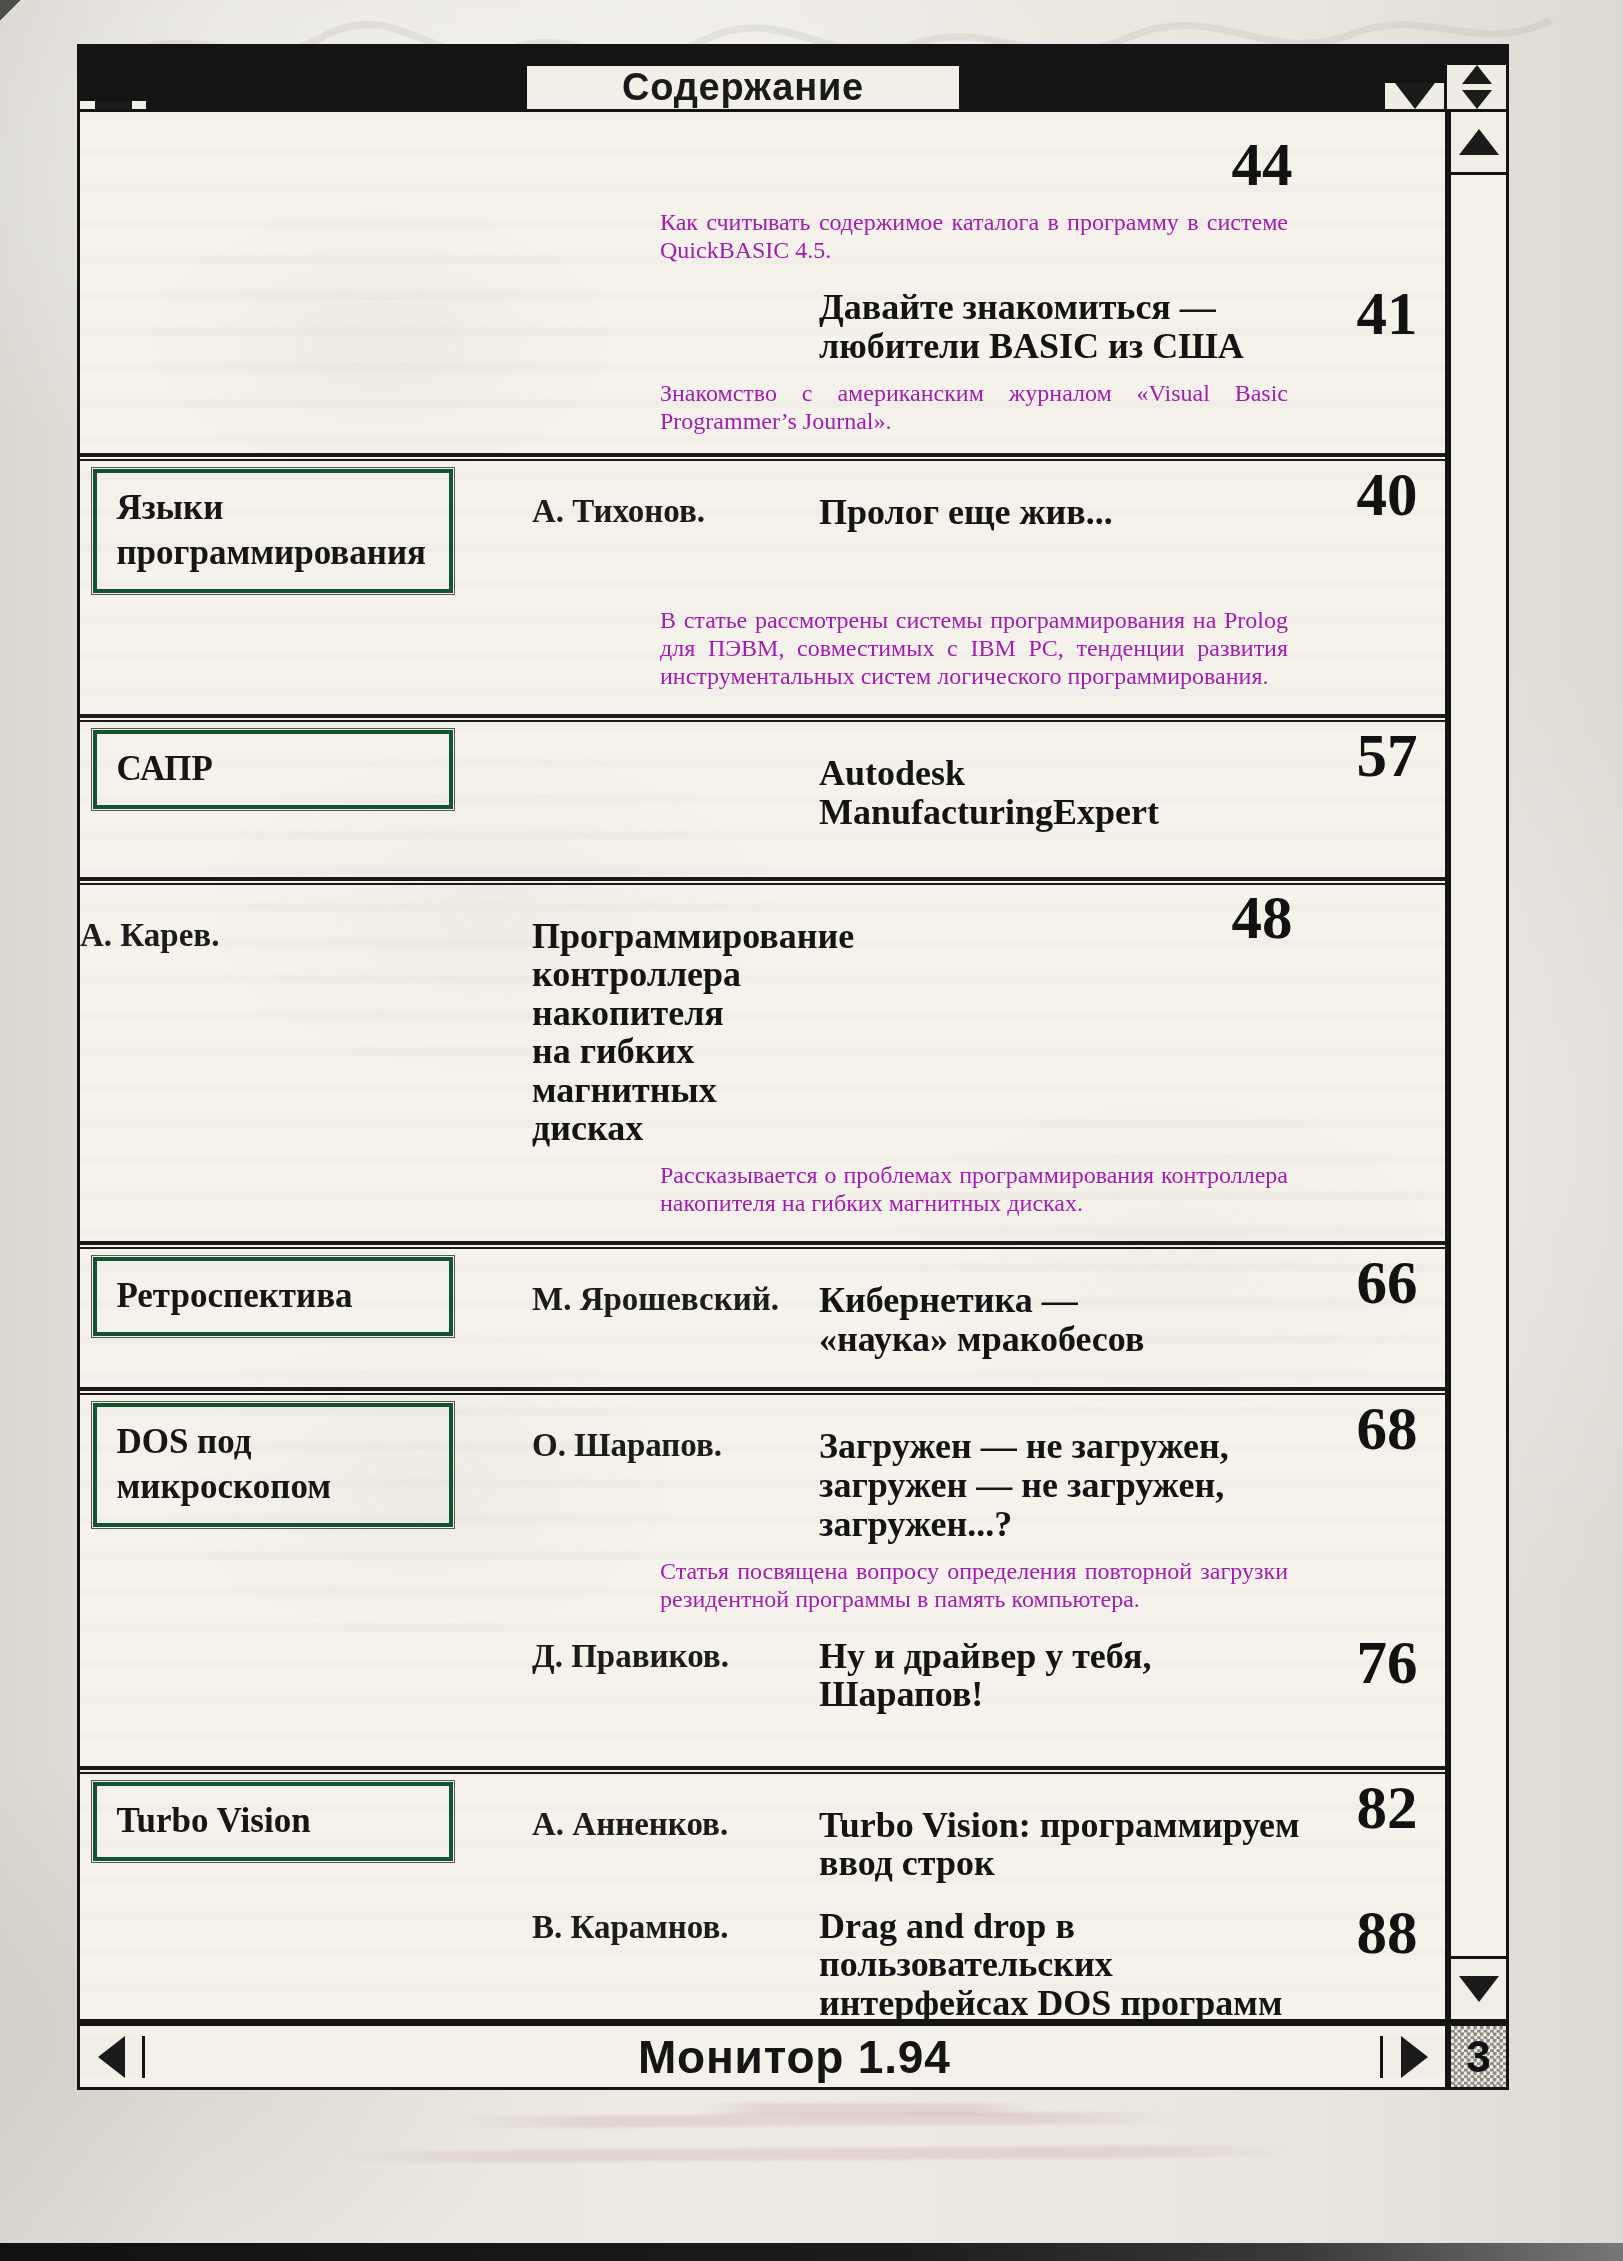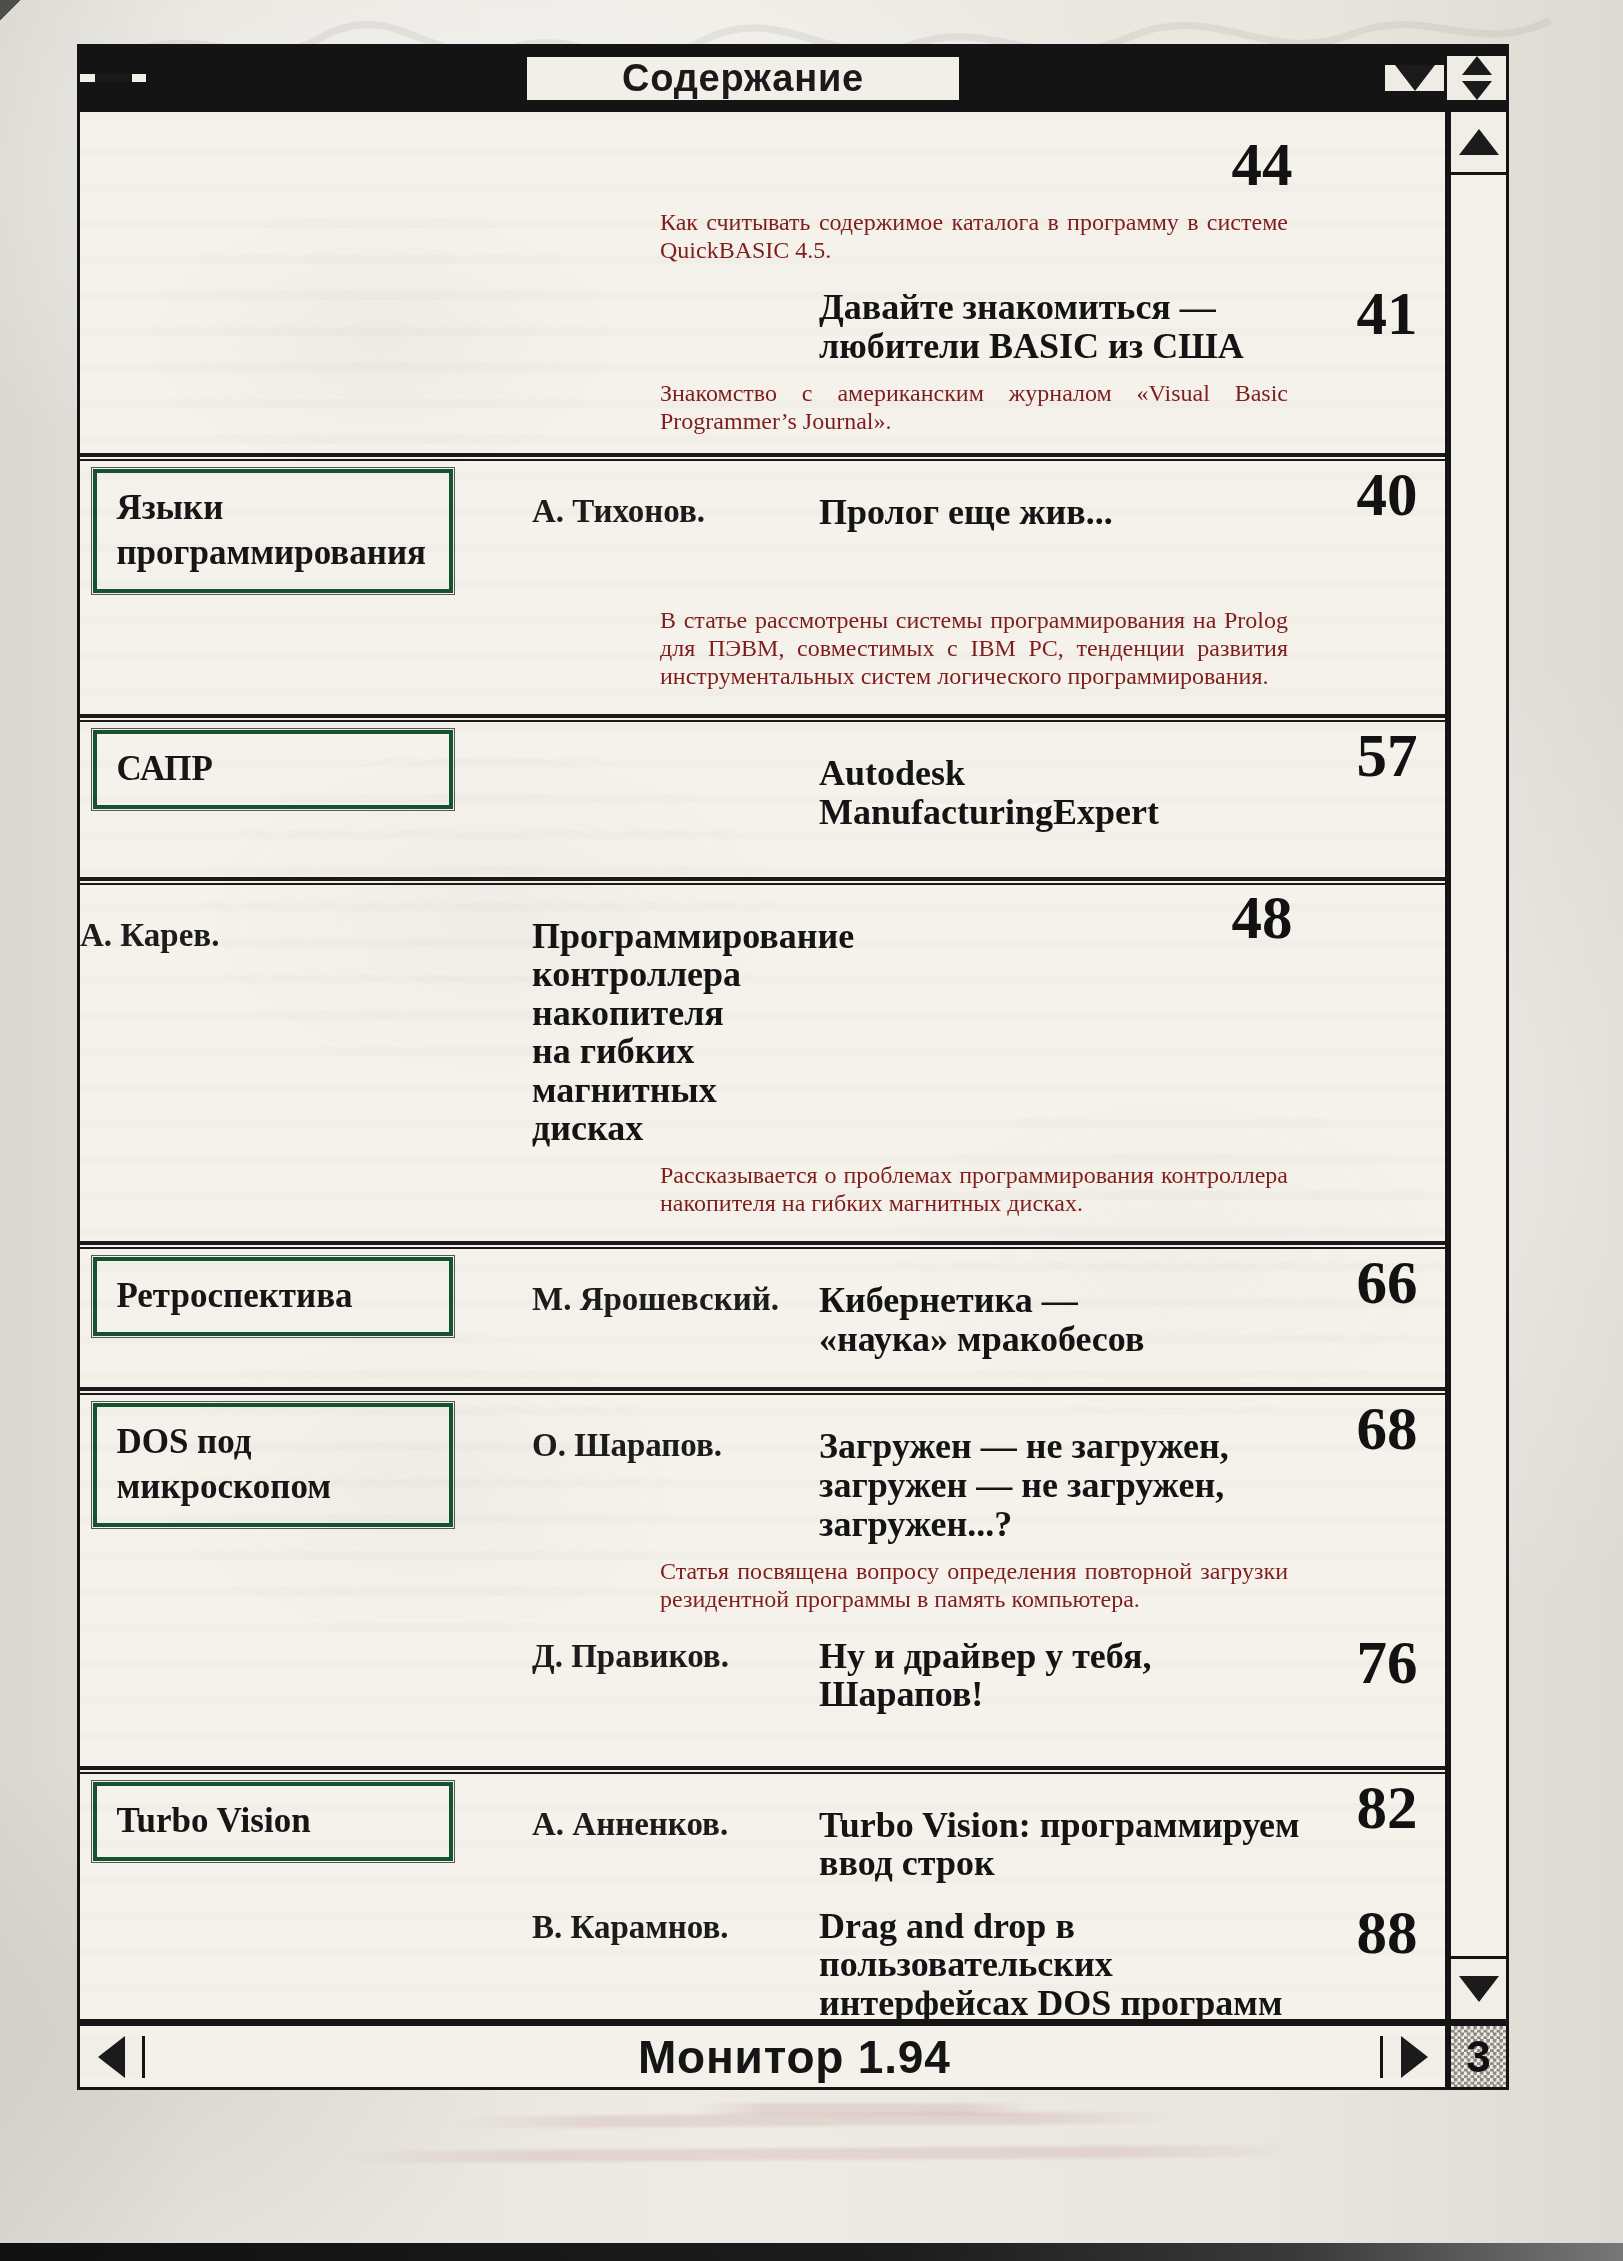--- a/index.html
+++ b/index.html
@@ -33,21 +33,21 @@
   .window{
     position:absolute; left:77px; top:44px; width:1432px; height:2046px;
     display:grid;
     grid-template-columns:1fr 61px;
     grid-template-rows:68px 1fr 68px;
   }
 
   
   .titlebar{
     grid-column:1 / 3; grid-row:1;
-    display:flex; align-items:center;
+    display:flex; align-items:flex-end;
     border:3.2px solid #141414; background:#141414;
   }
   .sysbtn{ flex:0 0 69px; background:#f2efe9; border-right:3.2px solid #141414;
     display:flex; align-items:center; justify-content:center; }
   .sysbtn .dash{ width:37px; height:8px; background:#1a1a1a; }
   .tb-black{ background:#161616; }
   .tb-fill-a{ flex:0 0 376px; }
   .tb-fill-b{ flex:1 1 auto; }
   .tb-title{
     flex:0 0 436px; background:#f2efe9; border-left:2.4px solid #141414; border-right:2.4px solid #141414;
@@ -102,21 +102,21 @@
     font-weight:bold; font-size:35px; line-height:1.28;
     white-space:pre-line; color:#161616;
   }
   .author{ font-weight:bold; font-size:33px; line-height:1.15; color:#1c1c1c; padding-top:1.6px; }
   .etitle{ font-weight:bold; font-size:36px; line-height:1.07; color:#141414; white-space:pre-line; }
   .has-box .author, .has-box .etitle{ padding-top:24px; }
   .epage{ font-weight:bold; font-size:61px; line-height:.95; color:#121212;
     text-align:right; padding-right:27.5px; margin-top:-3.2px; }
   .desc{
     margin:13.7px 0 0 580px; width:628px;
-    font-size:24px; line-height:1.17; text-align:justify; color:#7f1d1d;
+    font-size:24px; line-height:1.17; text-align:justify; color:#a21caf;
   }
 
   
   .vscroll{
     grid-column:2; grid-row:2;
     display:flex; flex-direction:column;
     background:#f4f1eb; border:3.2px solid #141414; border-top:none;
   }
   .vbtn{ flex:0 0 63px; display:flex; align-items:center; justify-content:center; background:#f1eee8; }
   .vbtn.top{ border-bottom:3.2px solid #141414; }

